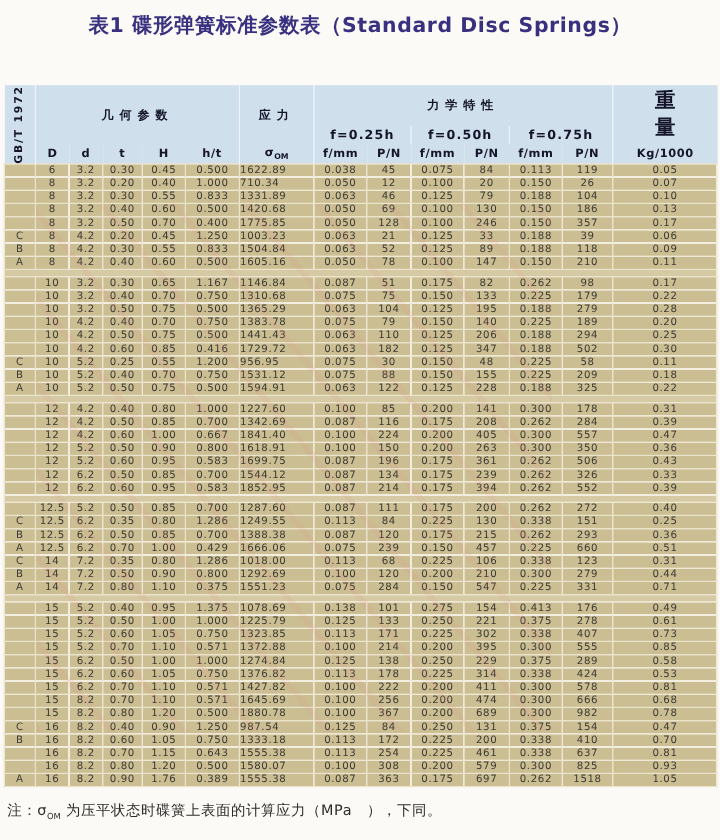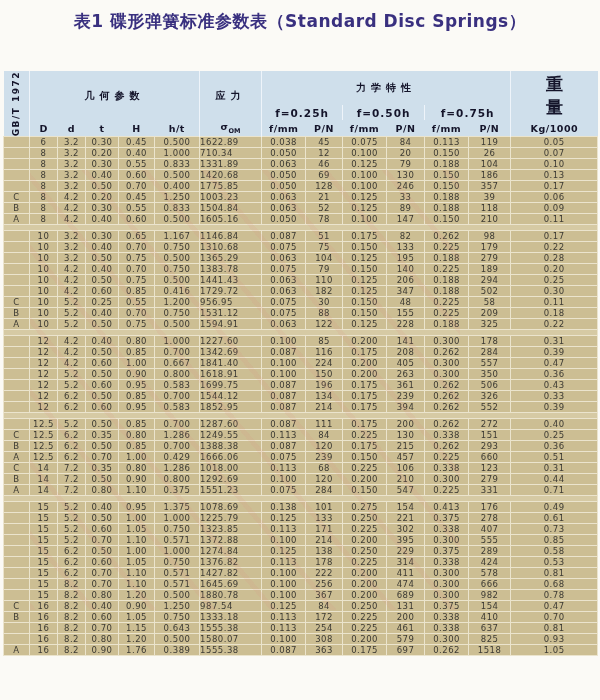--- a/index.html
+++ b/index.html
@@ -887,14 +887,18 @@
           <td>697</td>
           <td>0.262</td>
           <td>1518</td>
           <td>1.05</td>
         </tr>
       </tbody>
   </table>
 
   <div class="watermark"></div>
 
+  <div class="note">
+    <span>注：</span><span>σ</span><span class="subs">OM</span>
+    <span>为压平状态时碟簧上表面的计算应力（MPa　），下同。</span>
+  </div>
 
 </div>
 
 </body></html>

